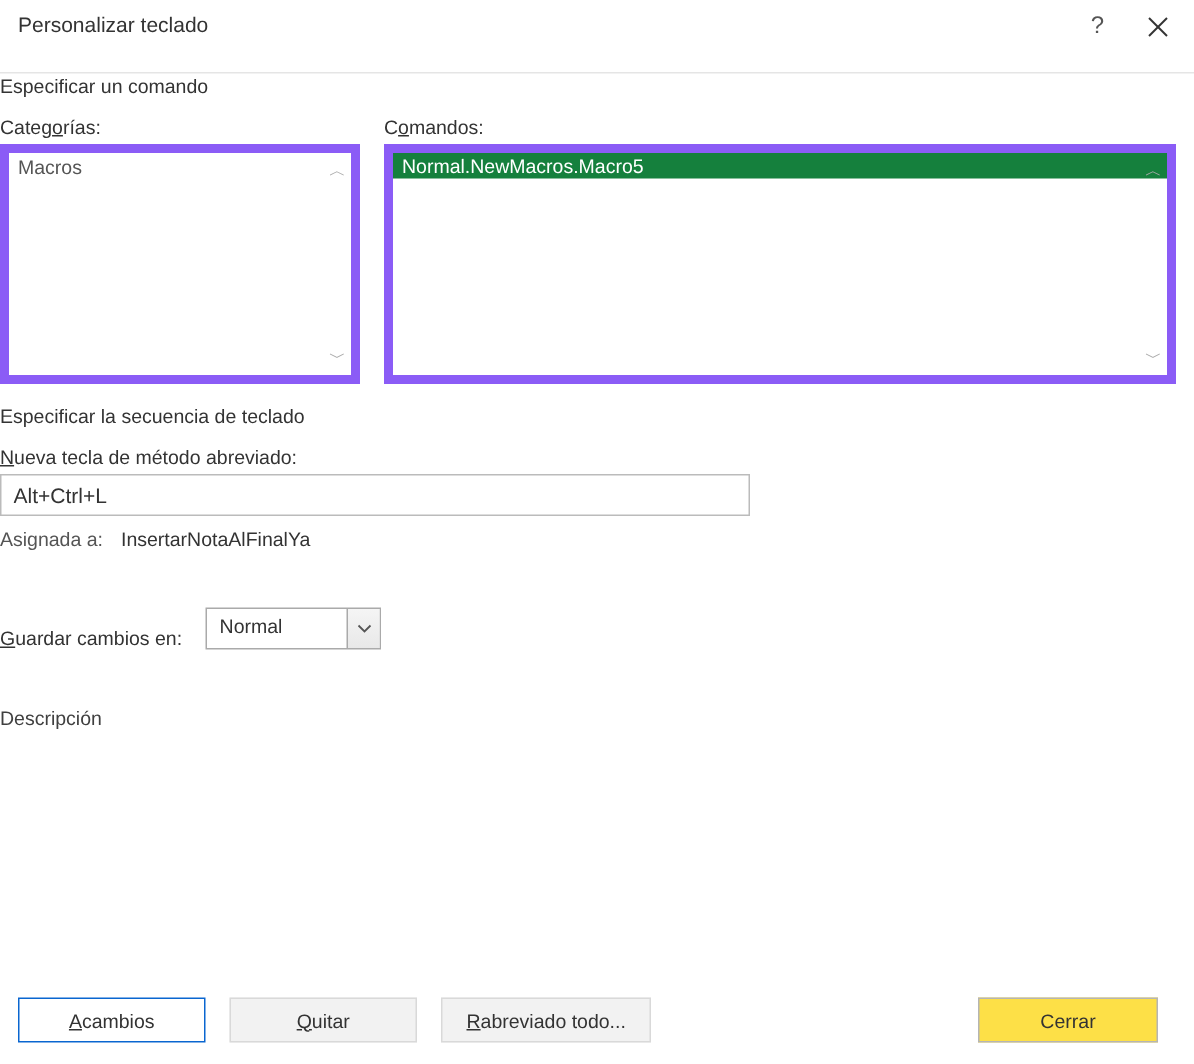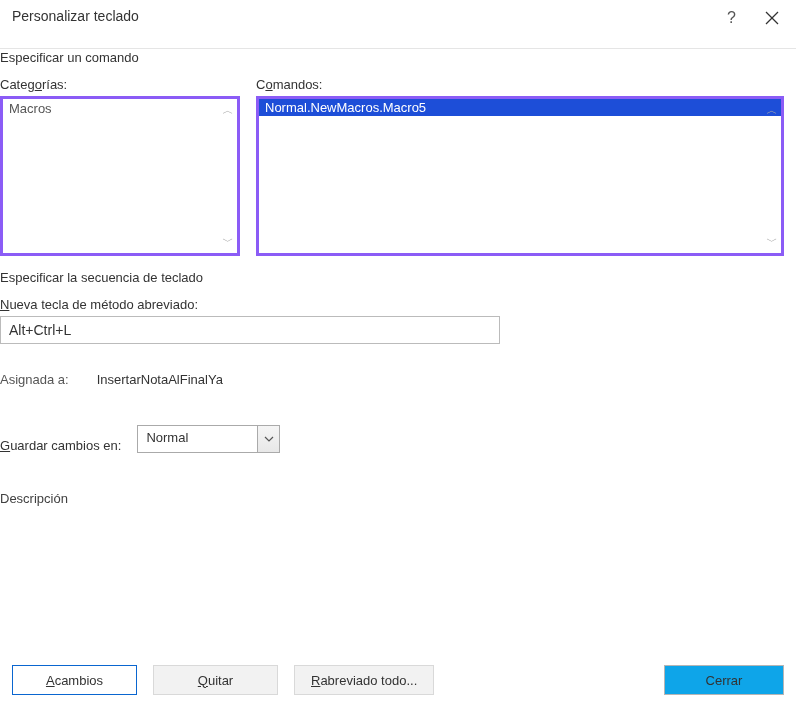--- a/index.html
+++ b/index.html
@@ -11,44 +11,44 @@
     .close-x{cursor:pointer;display:flex;align-items:center;justify-content:center;width:20px;height:20px}
     .content{padding:4px 12px 0 0}
     .section-title{font-size:13px;color:#333;margin:14px 0 12px 0}
     .section-title.first{margin-top:6px}
     .two-col{display:flex;gap:16px}
     .col{flex:1;display:flex;flex-direction:column}
     .col.narrow{flex:0 0 240px}
     .col.medium{flex:0 0 500px}
     .label{font-size:13px;color:#666;margin-bottom:4px}
     .label .mnemonic{text-decoration:underline}
-    .listbox{border:3px solid #8b5cf6;background:#fff;position:relative;height:160px;overflow:hidden}
+    .listbox{border:6px solid #8b5cf6;background:#fff;position:relative;height:160px;overflow:hidden}
     .listbox.categories .item{padding:2px 6px;color:#555}
     .listbox.commands .item{padding:1px 6px}
-    .listbox .selected{background:#1d4ed8;color:#fff}
+    .listbox .selected{background:#15803d;color:#fff}
     .scrollbar{position:absolute;right:0;top:0;bottom:0;width:18px;display:flex;flex-direction:column;justify-content:space-between;align-items:center;padding:4px 0}
     .scrollbar .chev{color:#aaa;font-size:11px;user-select:none}
     .listbox.small{height:86px}
     .listbox.small .scrollbar .chev{color:transparent}
     .listbox.small .scrollbar{border-left:0}
     .shortkey-input{border:1px solid #bbb;height:28px;padding:3px 8px;font-size:14px;width:100%}
-    .assigned-row{display:flex;gap:28px;margin-top:28px}
+    .assigned-row{display:flex;gap:12px;margin-top:8px}
     .assigned-label{color:#555}
     .save-row{display:flex;align-items:flex-end;gap:16px;margin-top:38px}
-    .combo{display:flex;align-items:stretch;height:28px;border:1px solid #aaa;background:#fff;width:143px}
+    .combo{display:flex;align-items:stretch;height:28px;border:1px solid #aaa;background:#fff;width:117px}
     .combo .combo-text{flex:1;padding:4px 8px}
     .combo .combo-btn{width:22px;border-left:1px solid #aaa;background:linear-gradient(#f5f5f5,#e8e8e8);display:flex;align-items:center;justify-content:center}
     .combo .combo-btn svg{display:block}
     .desc-title{margin-top:38px;color:#404040}
     .divider{border:0;border-top:1px solid #e5e5e5;position:absolute;top:48px;left:0;right:0}
     .button-row{position:absolute;left:12px;right:12px;bottom:14px;display:flex;align-items:center}
     .btn{height:30px;min-width:125px;padding:0 16px;background:#eff0f1;border:1px solid #b5b5b5;display:flex;align-items:center;justify-content:center;cursor:pointer;margin-right:16px}
     .btn.primary{border:1px solid #0a66d0;background:#fff}
     .btn.disabled{color:#b3b3b3;border-color:#d9d9d9;background:#f2f2f2;cursor:default}
-    .btn:last-child{margin-right:0;margin-left:auto;min-width:120px;background:#0ea5e9}
+    .btn:last-child{margin-right:12px;margin-left:auto;min-width:120px;background:#fde047}
     .mnemonic{text-decoration:underline}
   </style>
 </head>
 <body>
 
 <div class="titlebar">
   <div class="titlebar-title">Personalizar teclado</div>
   <div class="titlebar-controls">
     <div class="help-q">?</div>
     <div class="close-x">

